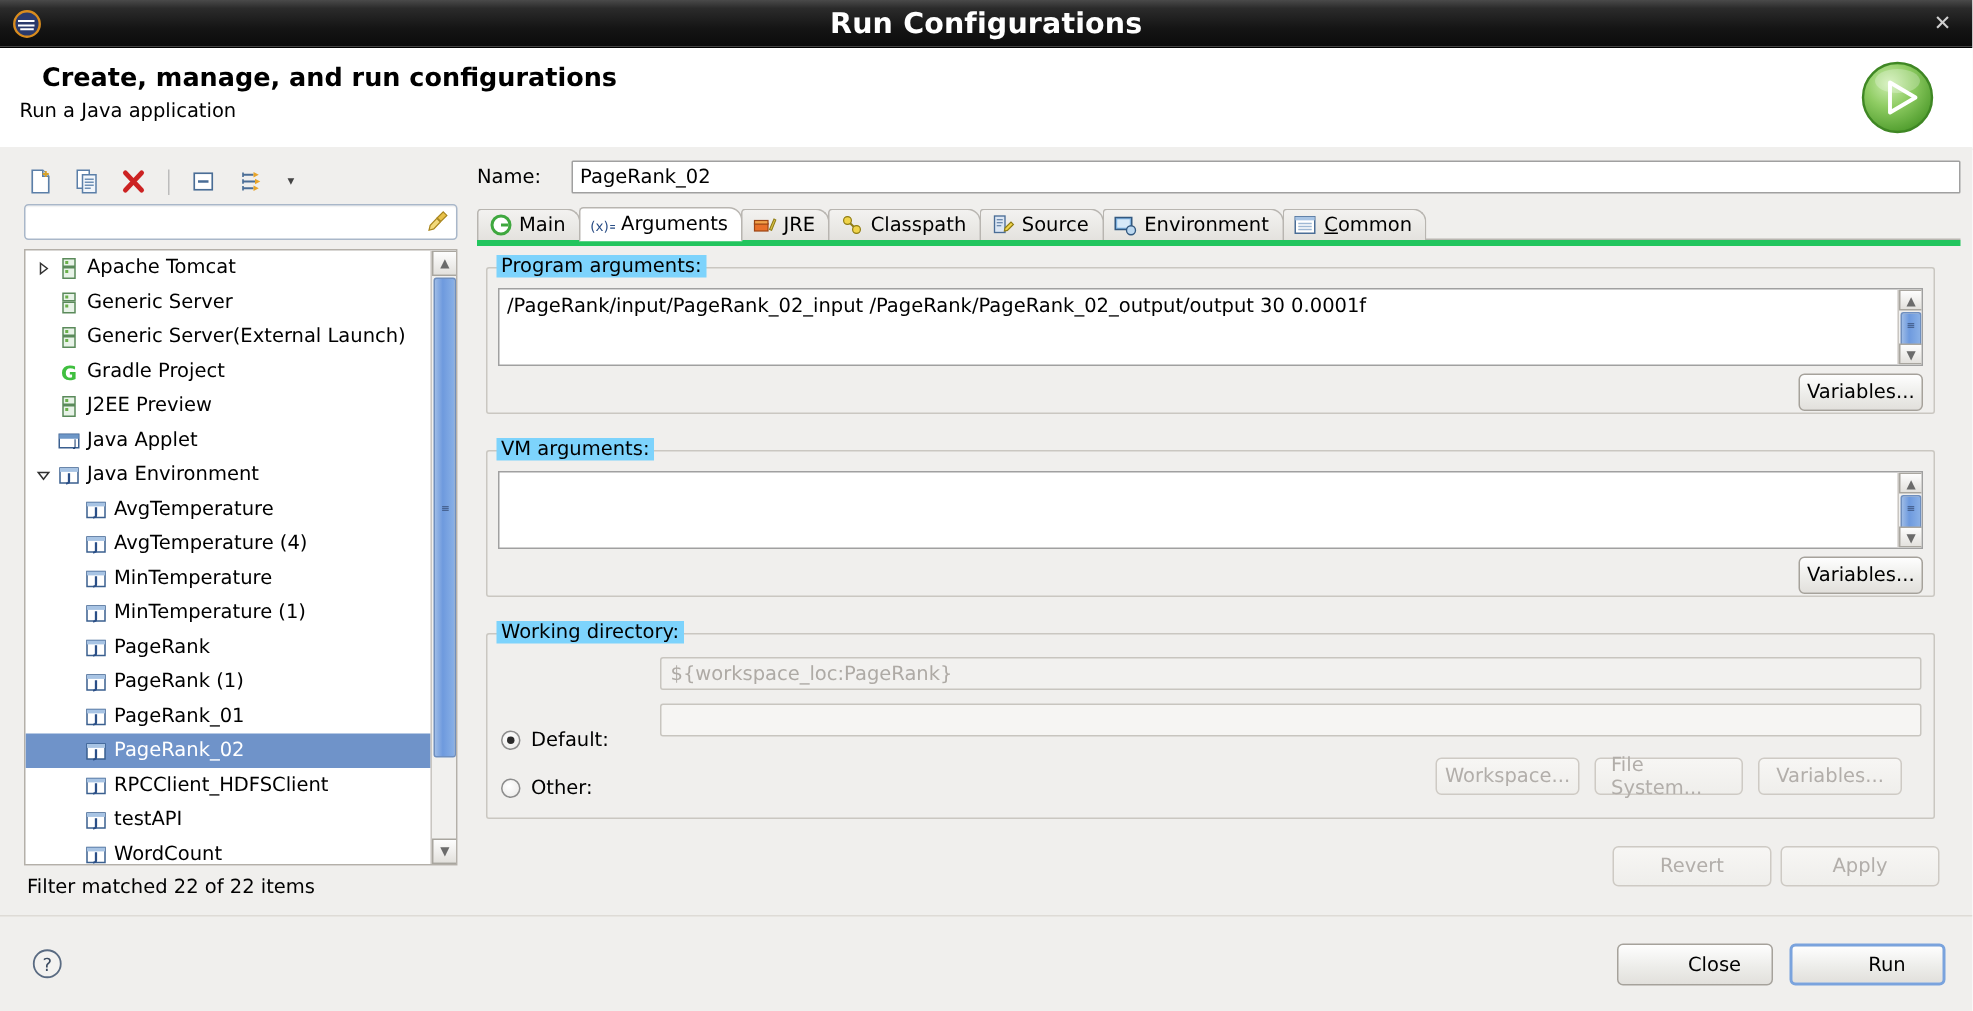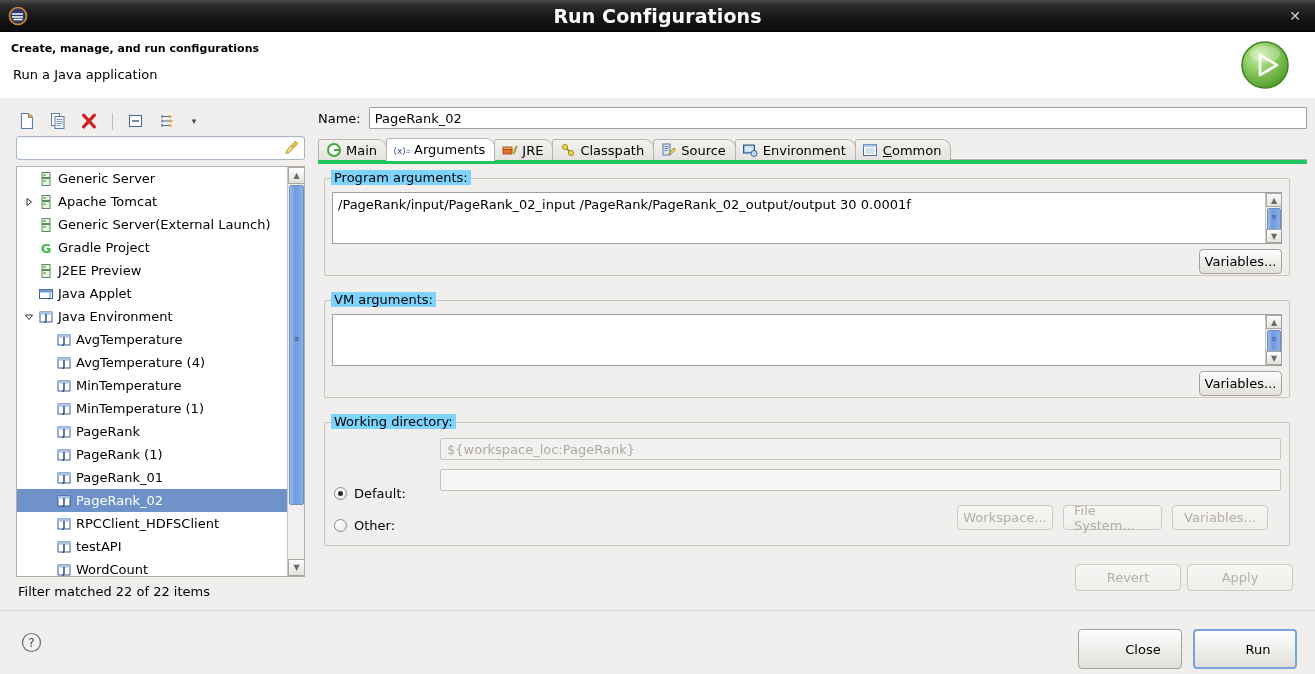--- a/index.html
+++ b/index.html
@@ -57,23 +57,23 @@
 
   
   .header {
     height: 67px;
     background: #ffffff;
     position: relative;
     border-bottom: 1px solid #d0cfcb;
   }
   .header-title {
     position: absolute;
-    left: 11px; top: 10px;
+    left: 28px; top: 10px;
     font-weight: bold;
-    font-size: 11px;
+    font-size: 17px;
   }
   .header-sub {
     position: absolute;
     left: 13px; top: 35px;
     font-size: 13px;
   }
   .header-runicon {
     position: absolute;
     right: 22px; top: 5px;
     width: 56px; height: 56px;
@@ -244,21 +244,21 @@
     height: 497px;
   }
   .name-row {
     display: flex;
     align-items: center;
     height: 24px;
     margin-bottom: 8px;
   }
   .name-label {
     font-size: 13px;
-    margin-right: 8px;
+    margin-right: 20px;
   }
   .name-field {
     flex: 1;
     height: 22px;
     border: 1px solid #a0a0a0;
     background: #ffffff;
     box-sizing: border-box;
     display: flex; align-items: center;
     padding-left: 5px;
     font-size: 13px;
@@ -432,21 +432,21 @@
     cursor: pointer;
   }
   .footer-btns {
     position: absolute;
     right: 18px; top: 18px;
     display: flex;
     gap: 11px;
   }
   .footer-btns .btn {
     width: 104px;
-    height: 40px;
+    height: 28px;
     padding-left: 36px;
   }
   svg { display: block; }
 </style>
 </head>
 <body>
 
 <div class="titlebar">
   <div class="titlebar-icon">
     <svg width="20" height="20" viewBox="0 0 20 20">
@@ -526,46 +526,46 @@
         <svg width="16" height="16" viewBox="0 0 16 16">
           <path d="M11.5 2.2l2.4 2.4-4 4-2.4-2.4z" fill="#e8c14a" stroke="#a8851c" stroke-width=".8"></path>
           <path d="M7.2 6.6l2.4 2.4-4.4 4.6-3.2.9.8-3.3z" fill="#f2d97a" stroke="#a8851c" stroke-width=".8"></path>
         </svg>
       </span>
     </div>
 
     <div class="tree-wrap">
       <div class="tree-scrollview" id="tree-rows">
           <div class="tree-row">
-            <span class="twisty-spacer"></span>
+            <span class="twisty">
+              <svg width="10" height="10" viewBox="0 0 10 10">
+                <polygon points="3,1.5 7.5,5 3,8.5" fill="none" stroke="#333" stroke-width="1"></polygon>
+              </svg>
+            </span>
             <span class="t-icon">
               <svg width="16" height="16" viewBox="0 0 16 16">
                 <rect x="4" y="1.5" width="8" height="5" fill="#e8f3e8" stroke="#5a8a5a" stroke-width="1"></rect>
                 <rect x="4" y="7.5" width="8" height="7" fill="#e8f3e8" stroke="#5a8a5a" stroke-width="1"></rect>
                 <rect x="5.5" y="3" width="2" height="2" fill="#6ab04a"></rect>
                 <rect x="5.5" y="9" width="2" height="2" fill="#6ab04a"></rect>
               </svg>
             </span>
-            <span>Generic Server</span>
-          </div>
-          <div class="tree-row">
-            <span class="twisty">
-              <svg width="10" height="10" viewBox="0 0 10 10">
-                <polygon points="3,1.5 7.5,5 3,8.5" fill="none" stroke="#333" stroke-width="1"></polygon>
-              </svg>
-            </span>
+            <span>Apache Tomcat</span>
+          </div>
+          <div class="tree-row">
+            <span class="twisty-spacer"></span>
             <span class="t-icon">
               <svg width="16" height="16" viewBox="0 0 16 16">
                 <rect x="4" y="1.5" width="8" height="5" fill="#e8f3e8" stroke="#5a8a5a" stroke-width="1"></rect>
                 <rect x="4" y="7.5" width="8" height="7" fill="#e8f3e8" stroke="#5a8a5a" stroke-width="1"></rect>
                 <rect x="5.5" y="3" width="2" height="2" fill="#6ab04a"></rect>
                 <rect x="5.5" y="9" width="2" height="2" fill="#6ab04a"></rect>
               </svg>
             </span>
-            <span>Apache Tomcat</span>
+            <span>Generic Server</span>
           </div>
           <div class="tree-row">
             <span class="twisty-spacer"></span>
             <span class="t-icon">
               <svg width="16" height="16" viewBox="0 0 16 16">
                 <rect x="4" y="1.5" width="8" height="5" fill="#e8f3e8" stroke="#5a8a5a" stroke-width="1"></rect>
                 <rect x="4" y="7.5" width="8" height="7" fill="#e8f3e8" stroke="#5a8a5a" stroke-width="1"></rect>
                 <rect x="5.5" y="3" width="2" height="2" fill="#6ab04a"></rect>
                 <rect x="5.5" y="9" width="2" height="2" fill="#6ab04a"></rect>
               </svg>

